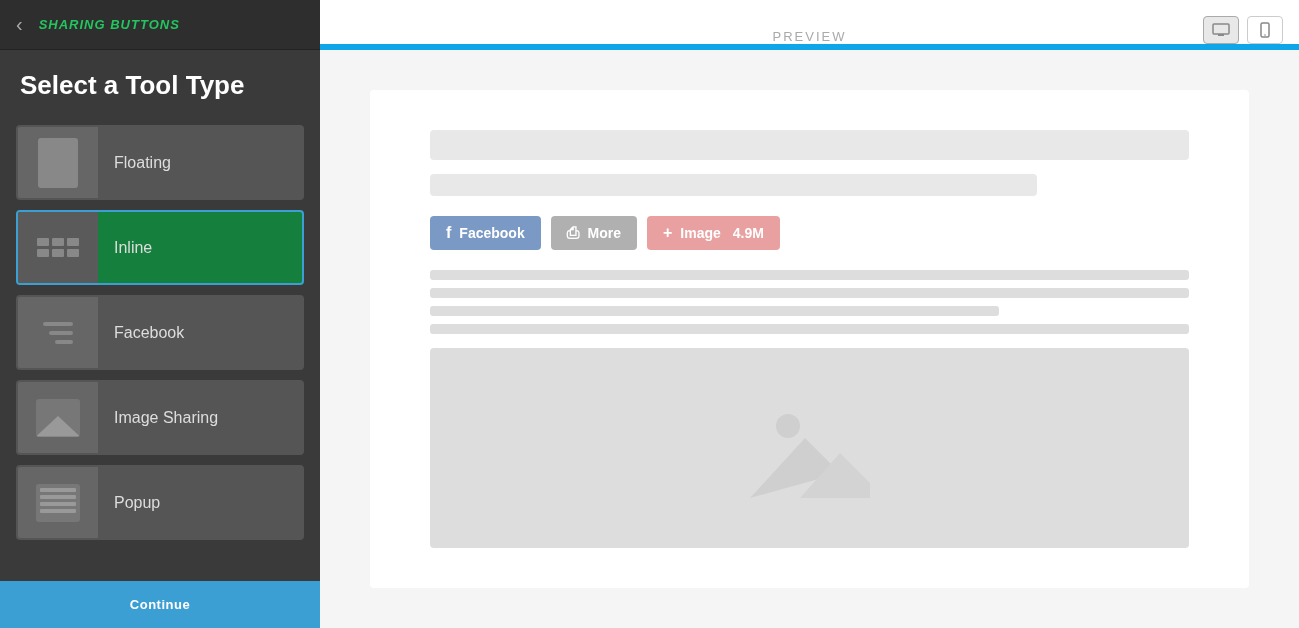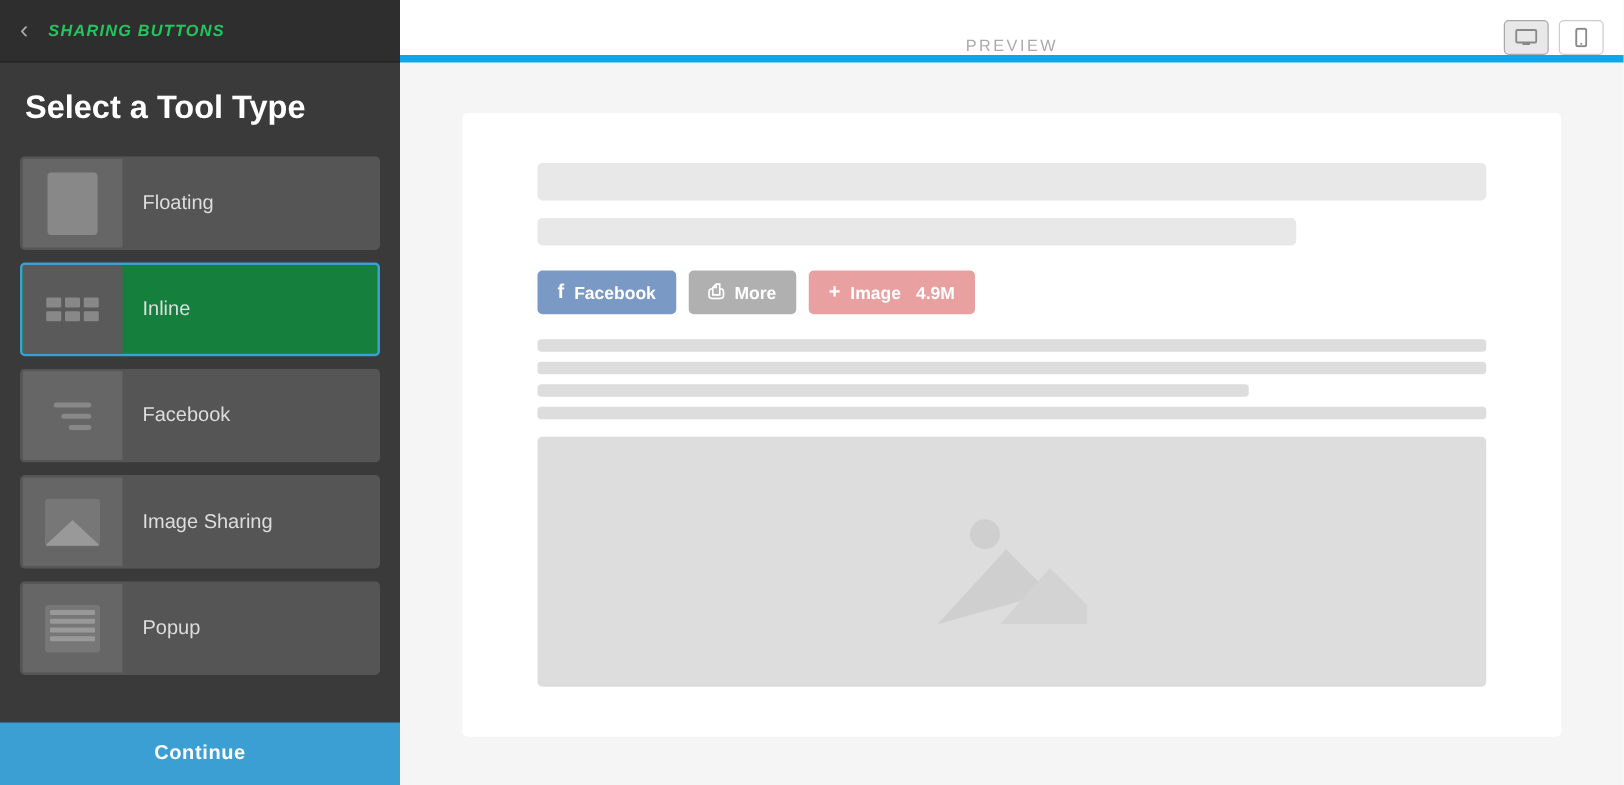--- a/index.html
+++ b/index.html
@@ -167,21 +167,21 @@
     .icon-popup-line {
       height: 4px;
       background: #999;
       border-radius: 1px;
       width: 100%;
     }
 
     .continue-btn {
       background: #3b9fd4;
       color: #fff;
-      font-size: 16px;
+      font-size: 13px;
       font-weight: bold;
       border: none;
       width: 100%;
       padding: 16px;
       cursor: pointer;
       letter-spacing: 0.5px;
     }
 
     
     .main {

